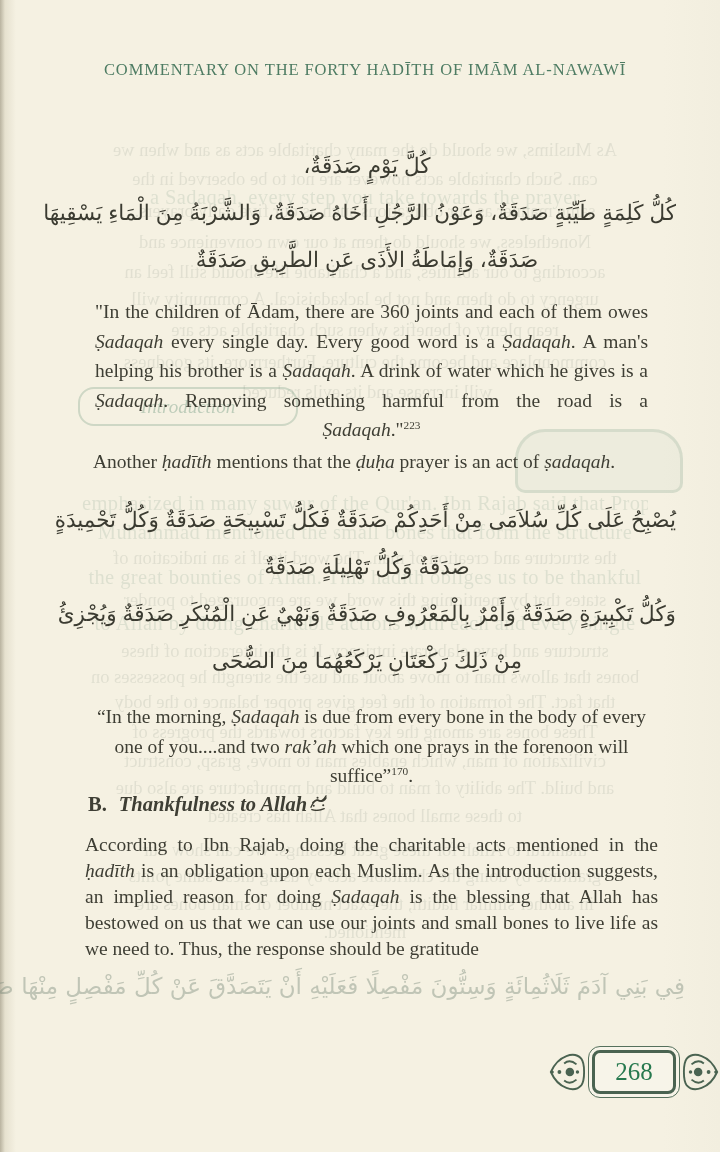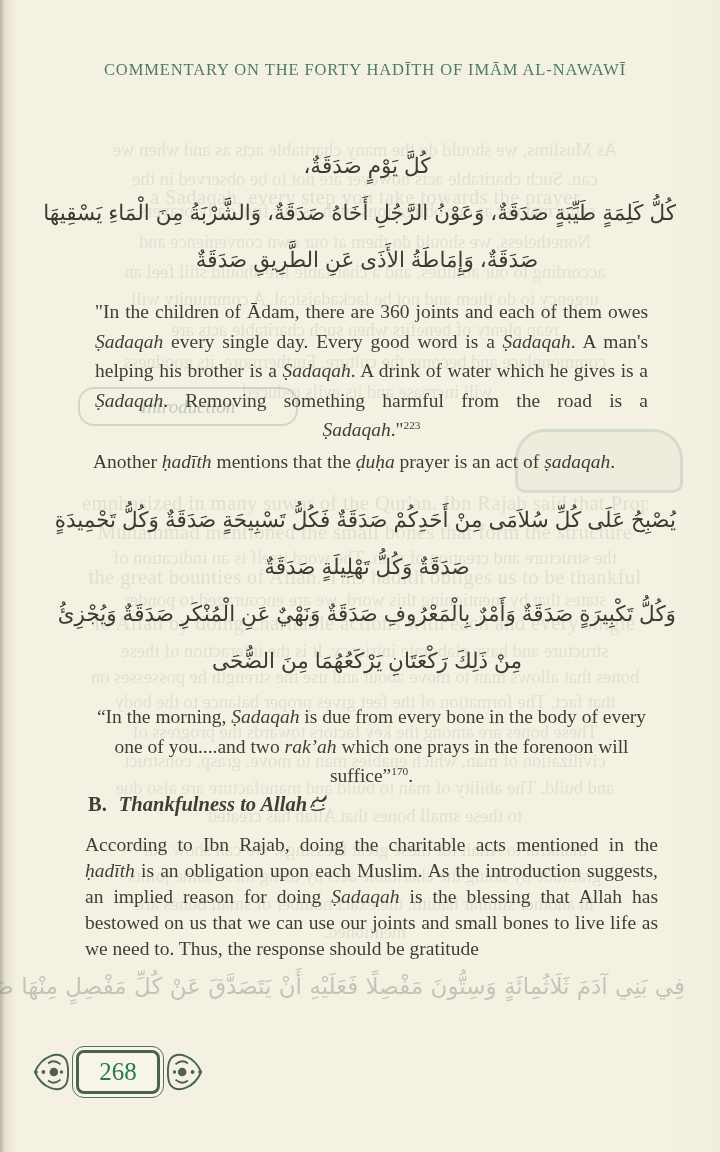--- a/index.html
+++ b/index.html
@@ -76,21 +76,21 @@
   }
   .ghost-arabic{
     position:absolute;left:55px;right:35px;top:973px;
     direction:rtl;text-align:center;white-space:nowrap;
     font-family:"DejaVu Sans", sans-serif;
     font-size:23px;color:#6d7f70;opacity:.38;filter:blur(.5px);
   }
   
   .pagenum{
     position:absolute;left:0;right:0;top:1046px;
-    display:flex;align-items:center;justify-content:flex-start;padding-left:32px;
+    display:flex;align-items:center;justify-content:flex-end;padding-left:32px;
   }
   .pn-box{
     border:1.5px solid #55705c;border-radius:12px;padding:3px;
     background:rgba(255,255,255,.25);margin:0 2px;
   }
   .pn-inner{
     width:78px;height:38px;border:3px solid #4a6351;border-radius:8px;
     display:flex;align-items:center;justify-content:center;
     font-size:25px;color:#27794f;
   }

